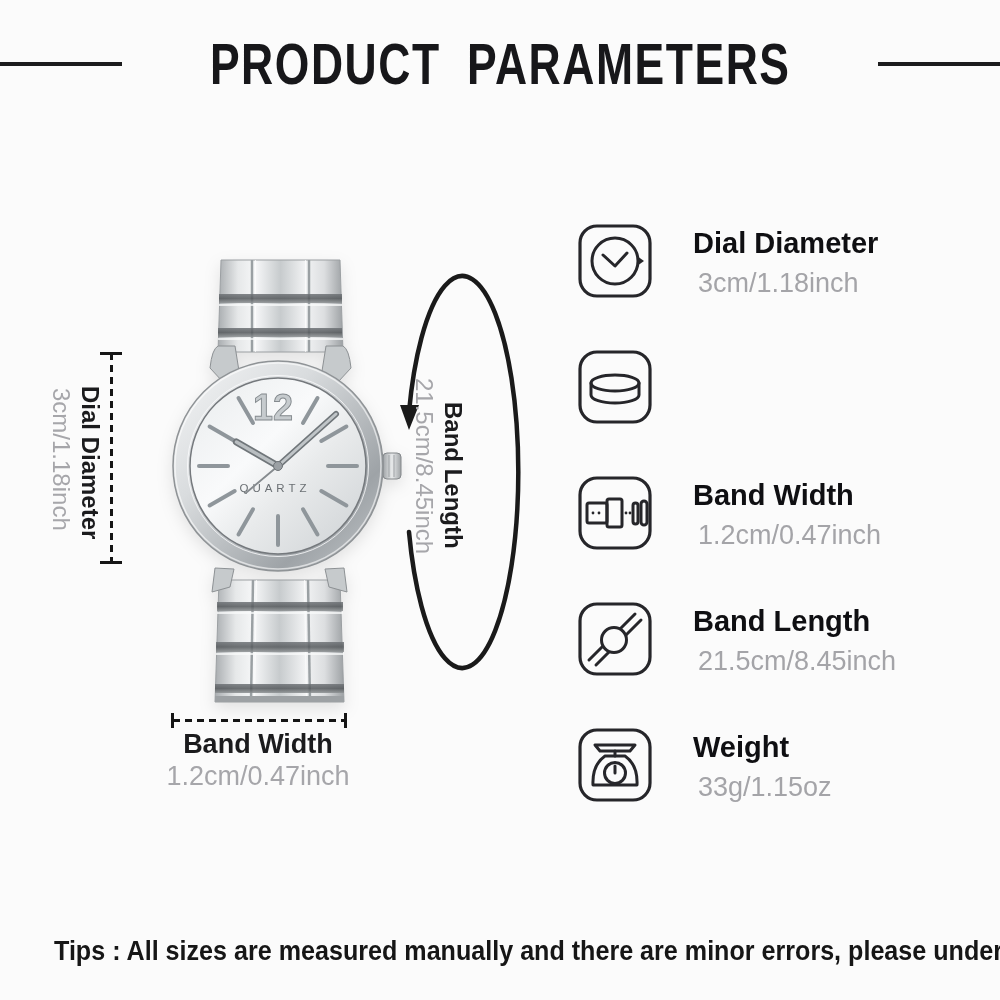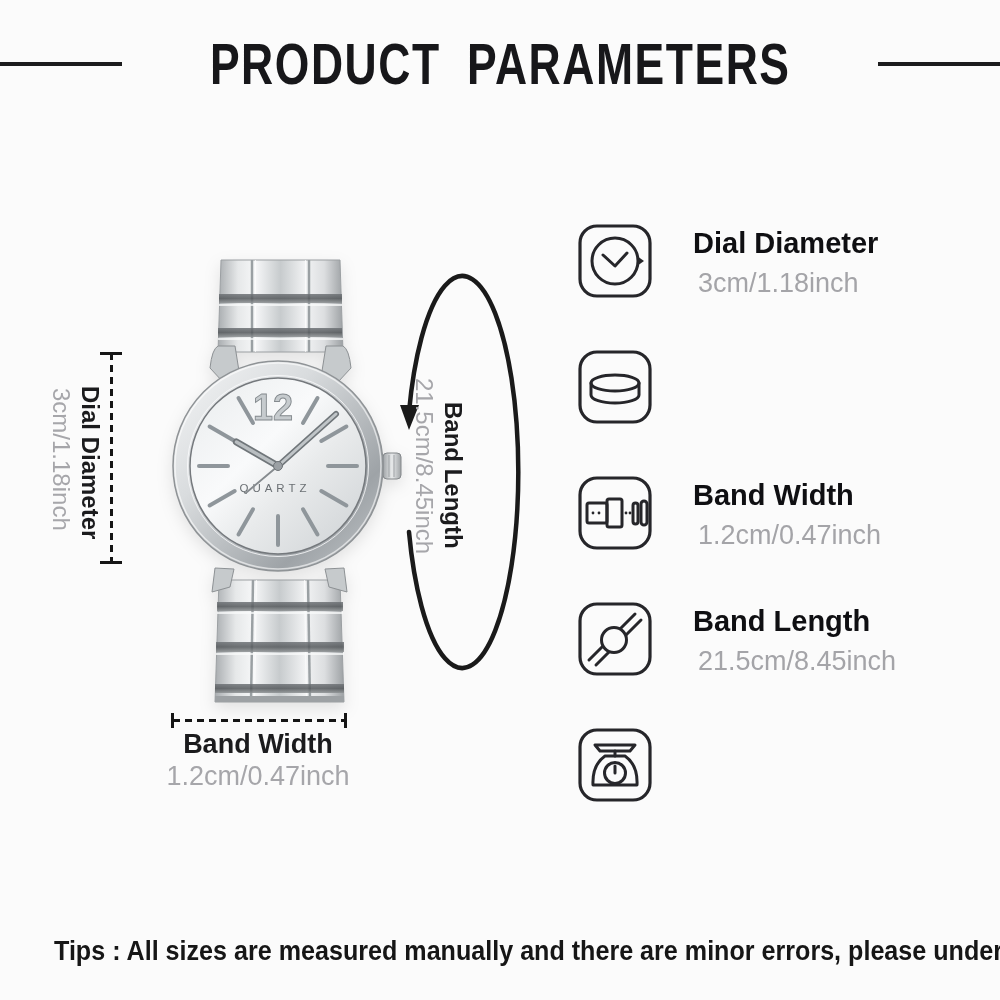--- a/index.html
+++ b/index.html
@@ -266,17 +266,21 @@
 
   <div class="spec-row">
     <svg class="spec-icon" viewBox="0 0 80 80" fill="none" stroke="#26262a" stroke-width="3.2" stroke-linecap="round" stroke-linejoin="round">
       <rect x="5" y="5" width="70" height="70" rx="17"></rect>
       <path d="M20 20 h40 l-5 6 h-30 Z" stroke-width="3"></path>
       <line x1="40" y1="26" x2="40" y2="31" stroke-width="3"></line>
       <path d="M30 31 h20 q13 9 12 29 h-44 q-1 -20 12 -29 Z" stroke-width="3"></path>
       <circle cx="40" cy="48" r="10.5" stroke-width="3"></circle>
       <line x1="40" y1="41" x2="40" y2="48" stroke-width="3"></line>
     </svg>
+    <div class="spec-texts">
+      <div class="spec-label">Weight</div>
+      <div class="spec-value">33g/1.15oz</div>
+    </div>
   </div>
 
 </div>
 
 <div class="tips">Tips : All sizes are measured manually and there are minor errors, please understand.</div>
 
 </body></html>

